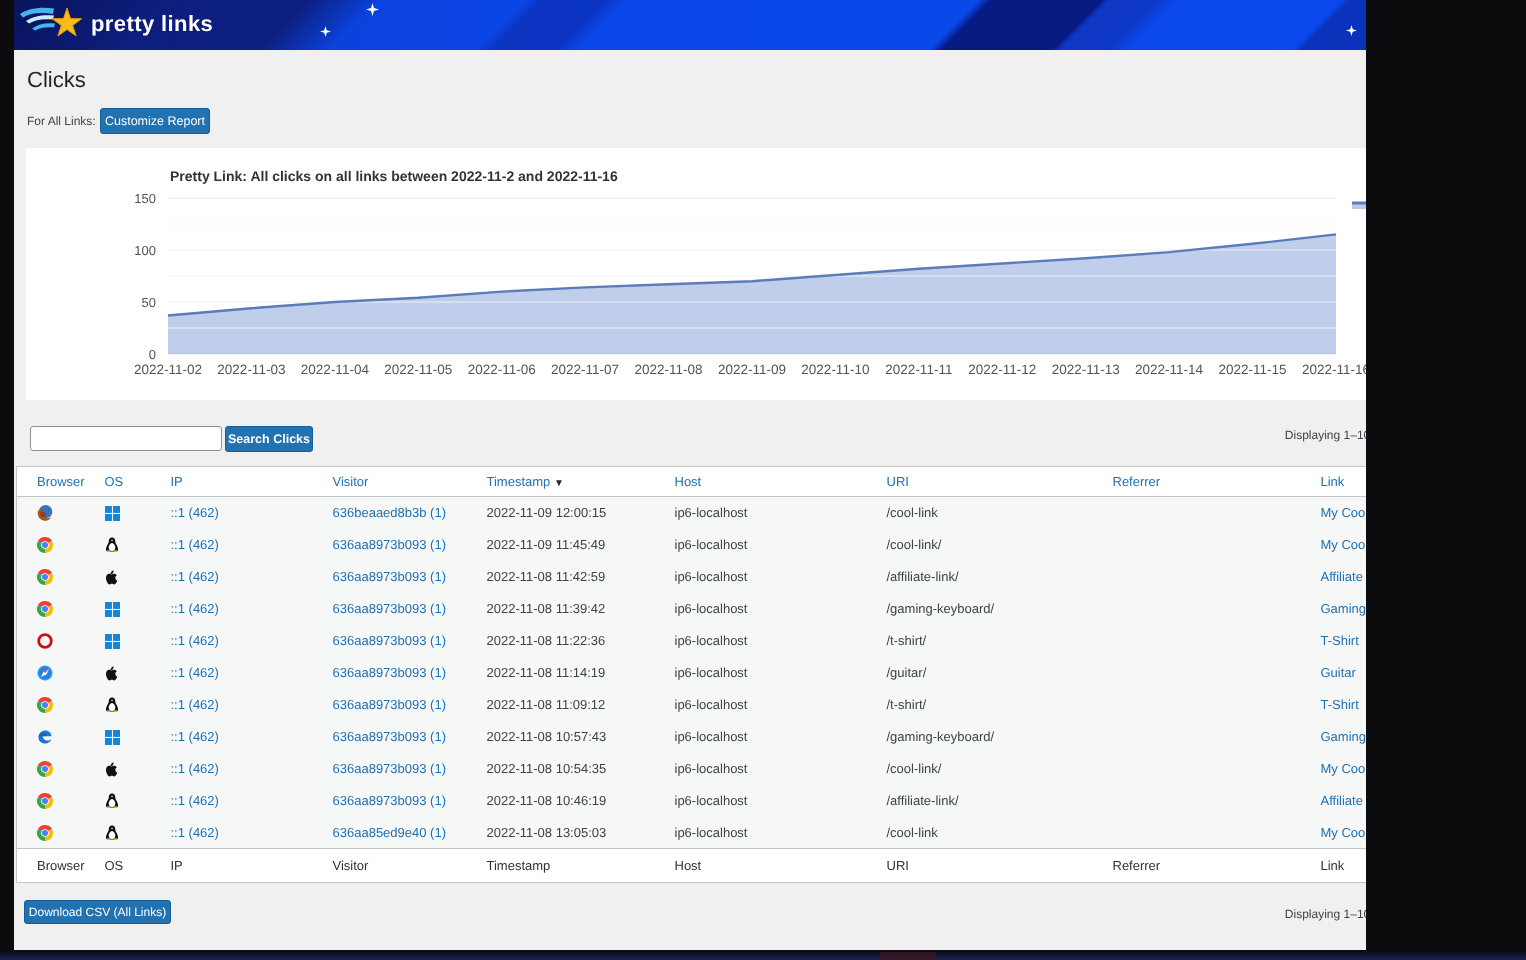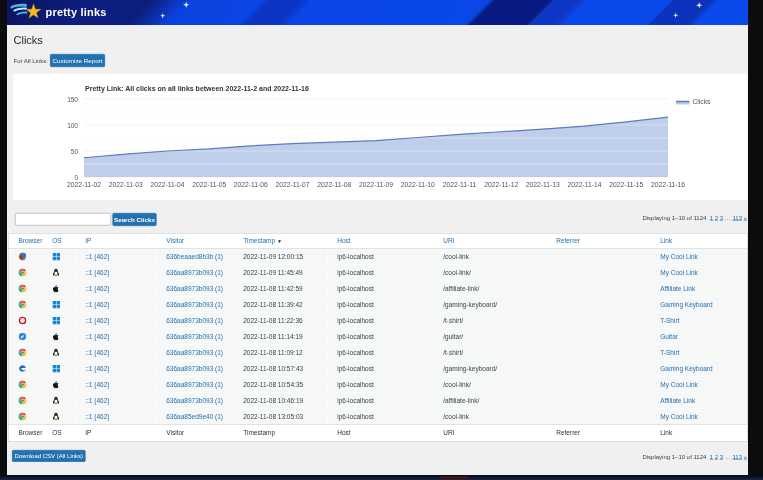--- a/index.html
+++ b/index.html
@@ -1,19 +1,19 @@
 <!DOCTYPE html>
 <html><head>
 <meta charset="utf-8">
 <style>
   * { margin:0; padding:0; box-sizing:border-box; }
   html,body { width:763px; height:480px; overflow:hidden; background:#000; }
   body { font-family:"Liberation Sans", sans-serif; }
   #stage { position:relative; width:763px; height:480px; background:#0c0c0e; }
-  #vp { position:absolute; left:7px; top:0; width:741px; height:475px; background:#f0f0f1; overflow:hidden; }
+  #vp { position:absolute; left:7px; top:0; width:676px; height:475px; background:#f0f0f1; overflow:hidden; }
   #sc { position:absolute; left:0; top:0; width:1482px; height:950px; transform:scale(0.5); transform-origin:0 0; }
   #botbar { position:absolute; left:0; bottom:0; width:763px; height:5px; background:linear-gradient(#08080c,#1b2150); }
 
   
   #hdr { position:absolute; left:0; top:0; width:1482px; height:50px;
     background:
       linear-gradient(135deg, rgba(8,10,60,0.5) 0%, rgba(8,10,60,0) 10%),
       linear-gradient(135deg,
         rgba(12,20,100,0.78) 0%,
         rgba(12,20,100,0.78) 19%,

